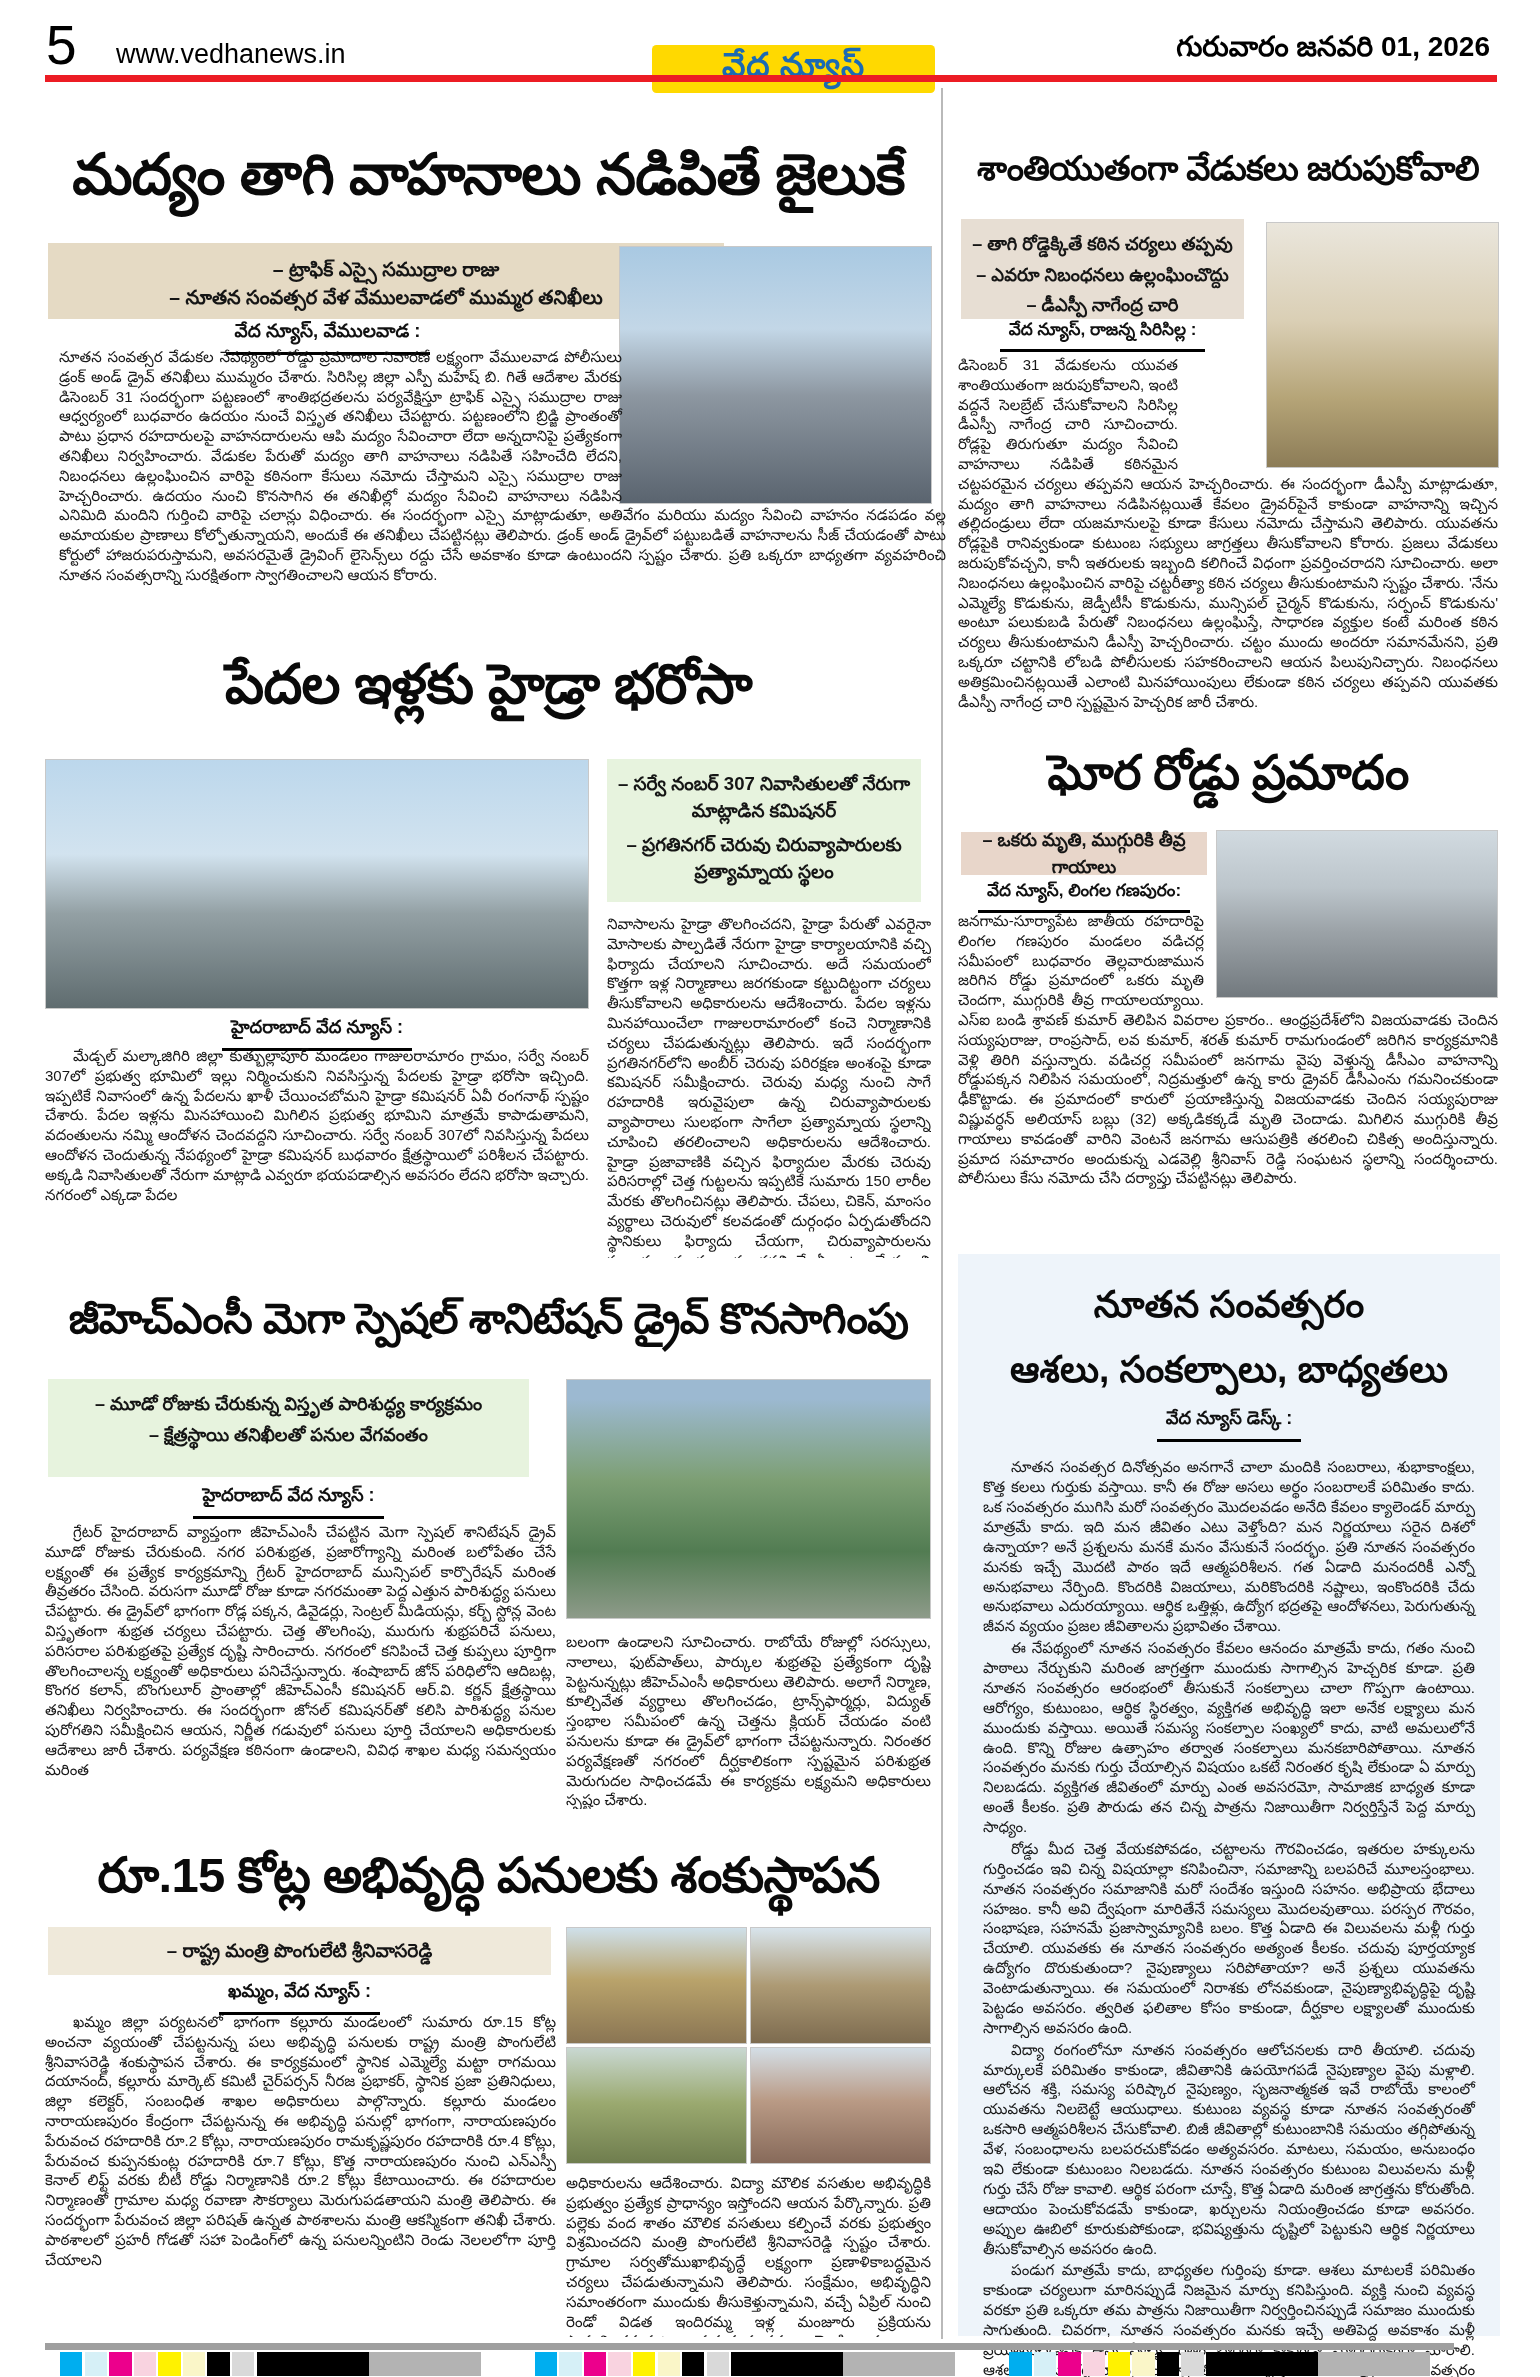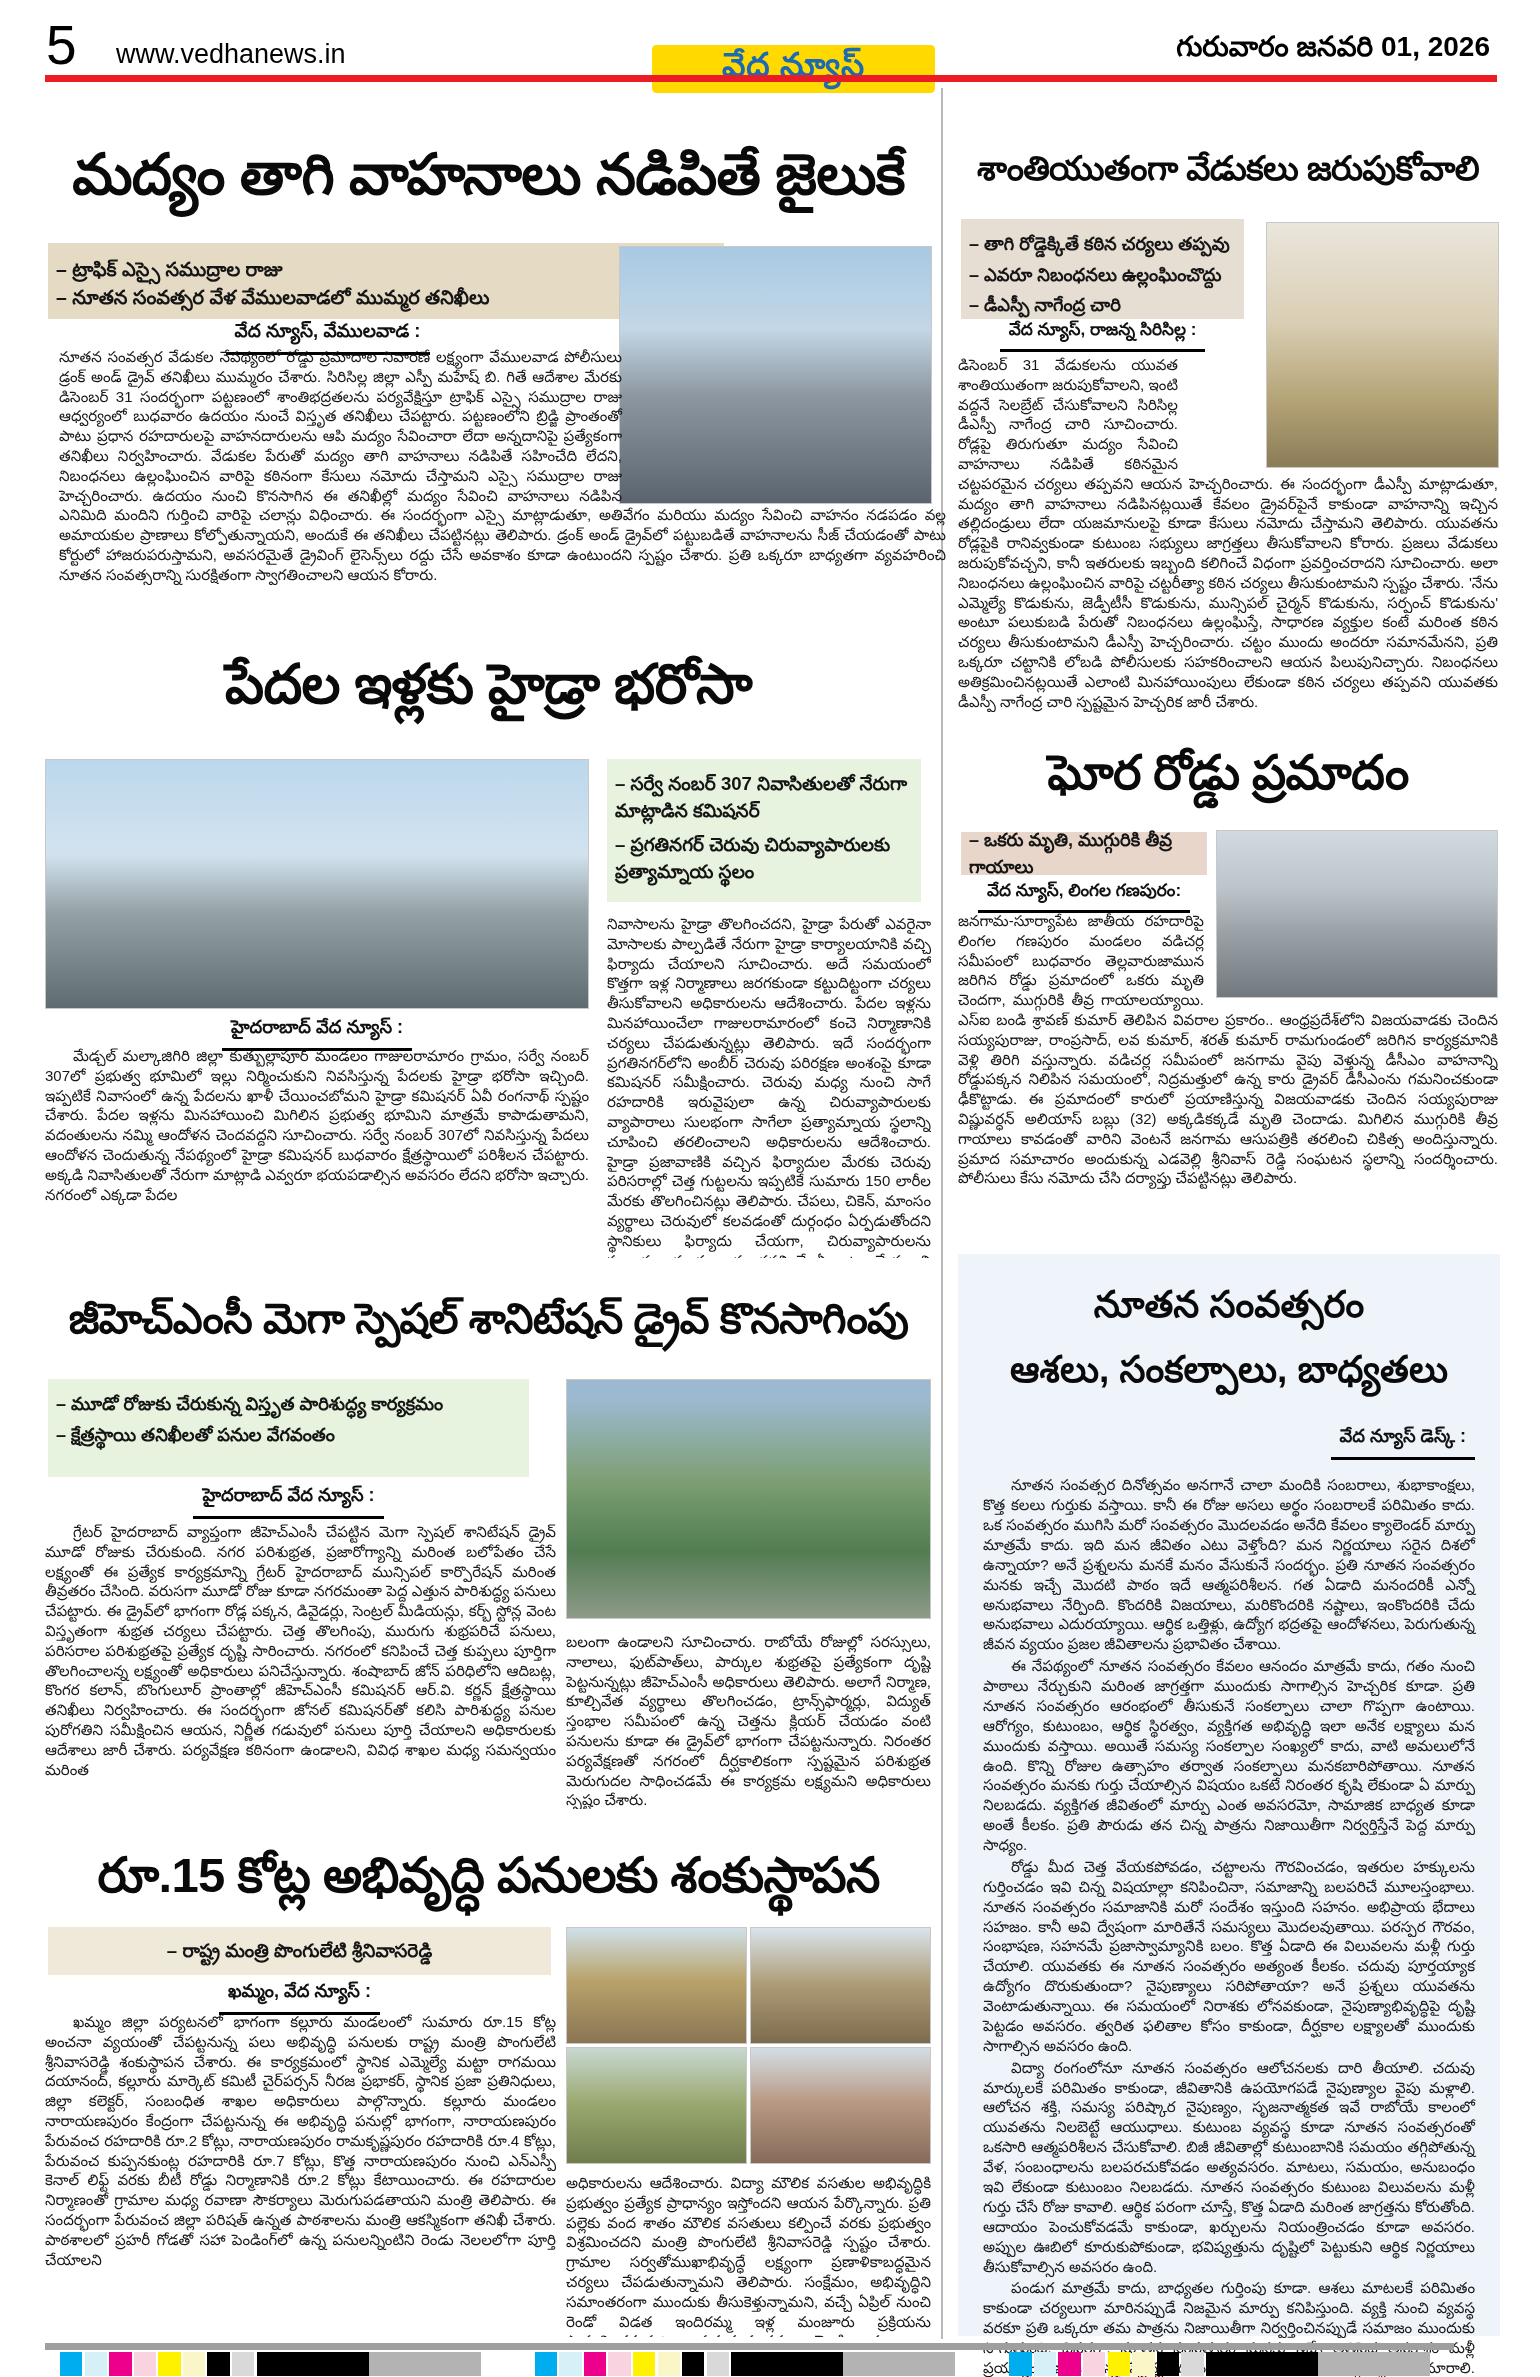--- a/index.html
+++ b/index.html
@@ -14,21 +14,21 @@
   .site-url{left:116px;top:39px;font-size:27px;color:#000;}
   .masthead{left:652px;top:16.4px;width:283px;height:48px;background:#ffd900;border-radius:4.5px;
     display:flex;align-items:center;justify-content:center;margin-top:29px;}
   .masthead span{color:#1b6ab3;font-weight:800;font-size:33px;letter-spacing:0.7px;}
   .edition-date{left:1028px;top:31px;width:462px;font-size:28px;font-weight:700;text-align:right;color:#000;}
   .red-rule{left:45px;top:75px;width:1452px;height:6.7px;background:#ec1c24;}
   .v-divider{left:941px;top:88px;width:1.5px;height:2251px;background:#b9b9b9;}
 
   
   .headline{font-weight:800;color:#0a0a0a;text-align:center;line-height:1.15;letter-spacing:-0.7px;}
-  .bullets-box{box-sizing:border-box;padding:12px 8px;}
+  .bullets-box{box-sizing:border-box;padding:12px 2px;text-align:center;}
   .bullet{font-weight:700;color:#151515;line-height:1.45;}
   .bullet::before{content:"– ";font-weight:700;}
   .byline{text-align:center;font-weight:700;}
   .byline span{display:inline-block;border-bottom:3px solid #000;padding:0 9px 6px;}
   .body-text{font-size:15px;line-height:1.32;text-align:justify;color:#161616;overflow:hidden;}
   .indent{text-indent:28px;}
   .photo{border:0.7px solid #c8c8c8;box-sizing:border-box;}
   .float-spacer{float:right;}
 
   
@@ -100,21 +100,21 @@
   .r2-box .bullet{font-size:18px;}
   .r2-byline{left:961px;top:881px;width:246px;font-size:17px;}
   .r2-photo{left:1216px;top:830px;width:282px;height:168px;
     background:linear-gradient(180deg,#d1dae0 0%,#bcc5cb 34%,#9ca3a8 60%,#72797e 100%);}
   .r2-body{left:958px;top:911px;width:540px;height:283px;}
   .r2-body .float-spacer{width:294px;height:91px;}
 
   
   .r3-box{left:958px;top:1254px;width:542px;height:1082px;box-sizing:border-box;padding:19.4px 25px;}
   .r3-headline{font-size:37px;font-weight:800;text-align:center;line-height:1.75;color:#0a0a0a;}
-  .r3-byline{font-size:18px;margin:23px 0 15px;text-align:right;}
+  .r3-byline{font-size:18px;margin:5px 0 15px;}
   .r3-body p{margin:0 0 1.5px;font-size:15px;line-height:1.33;text-align:justify;text-indent:28px;color:#161616;}
 
   
   .press-rule{left:45px;top:2343px;width:1409px;height:6.7px;background:#9f9f9f;}
   .color-bar{left:60px;top:2352px;width:1438px;height:24px;display:flex;align-items:stretch;overflow:hidden;}
   .cb-group{display:flex;margin-right:54px;}
   .cb-swatch{width:22.4px;margin-right:2.2px;}
   .cb-block{width:112px;}
   .cb-block:first-of-type{margin-left:43px;}
 </style>

